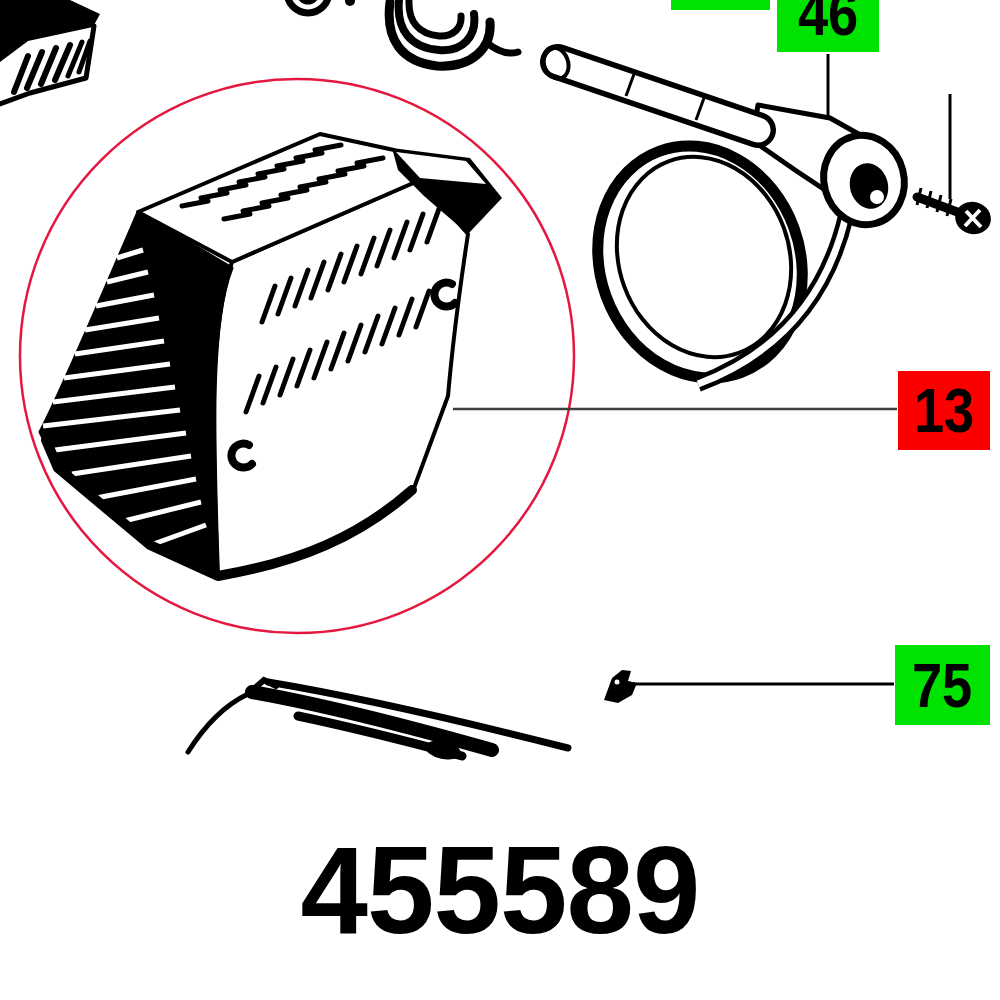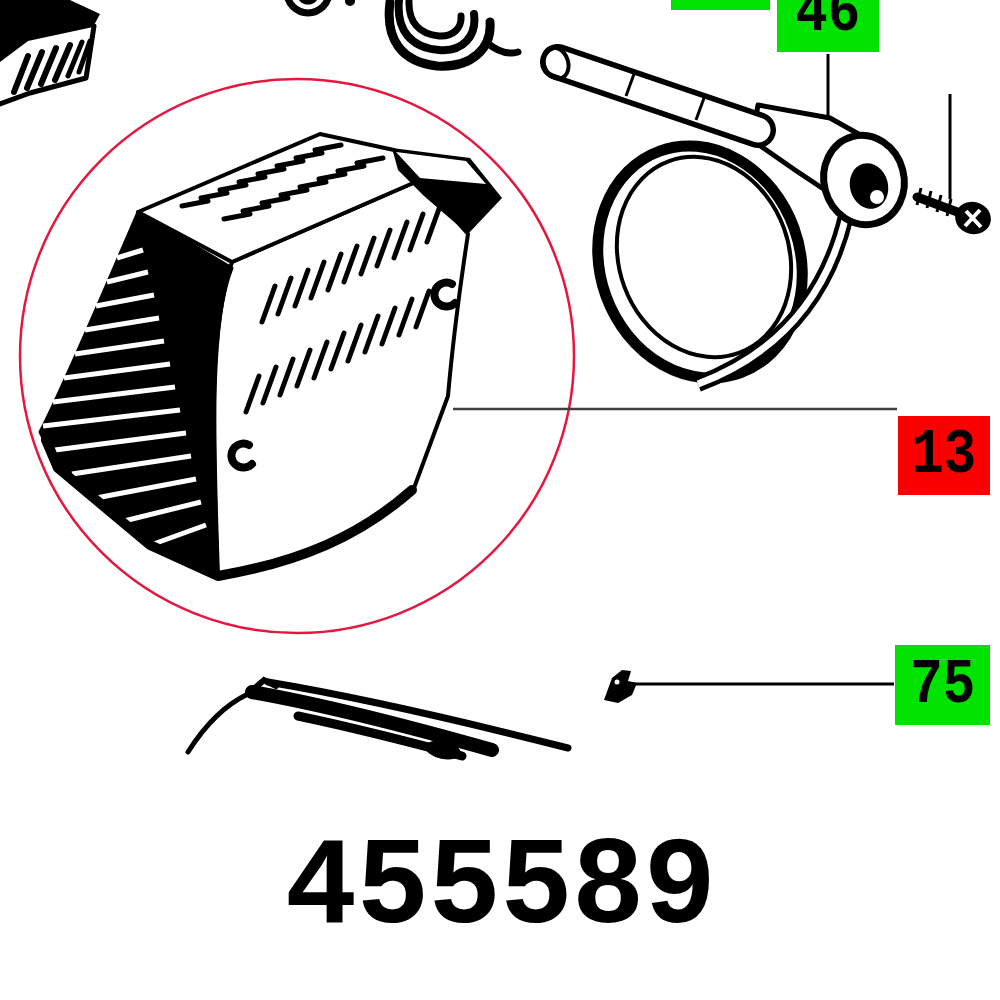--- a/index.html
+++ b/index.html
@@ -1,17 +1,17 @@
 <!DOCTYPE html>
 <html><head>
 <meta charset="utf-8">
 <style>
   html,body{margin:0;padding:0;background:#fff;}
   #stage{position:relative;width:1000px;height:1000px;overflow:hidden;background:#fff;
-         font-family:Liberation Mono, monospace;}
+         font-family:Liberation Sans, sans-serif;}
   #drawing{position:absolute;left:0;top:0;}
   .callout{position:absolute;display:flex;align-items:center;justify-content:center;
            color:#000;font-weight:bold;}
   .callout span{font-size:63px;font-weight:bold;display:inline-block;transform:scaleX(.86);
                 line-height:1;}
   #part-number{position:absolute;left:0;top:818px;width:1000px;text-align:center;
                font-size:125px;font-weight:bold;color:#000;letter-spacing:-1px;
                transform:scaleX(.97);}
 </style>
 </head>
@@ -177,21 +177,21 @@
 
   <div class="callout" style="left: 671px; top: -68px; width: 99px; height: 78px; background-color: rgb(0, 227, 0);">
     <span></span>
   </div>
 
   <div class="callout" style="left: 777px; top: -26px; width: 102px; height: 78px; background-color: rgb(0, 227, 0);">
     <span>46</span>
   </div>
 
 
-  <div class="callout" style="left: 898px; top: 371px; width: 92px; height: 79px; background-color: rgb(252, 0, 0); margin-top: 45px;">
+  <div class="callout" style="left: 898px; top: 371px; width: 92px; height: 79px; background-color: rgb(252, 0, 0);">
     <span>13</span>
   </div>
 
   <div class="callout" style="left: 895px; top: 645px; width: 95px; height: 80px; background-color: rgb(0, 227, 0);">
     <span>75</span>
   </div>
 
   <div id="part-number">455589</div>
 </div>
 

